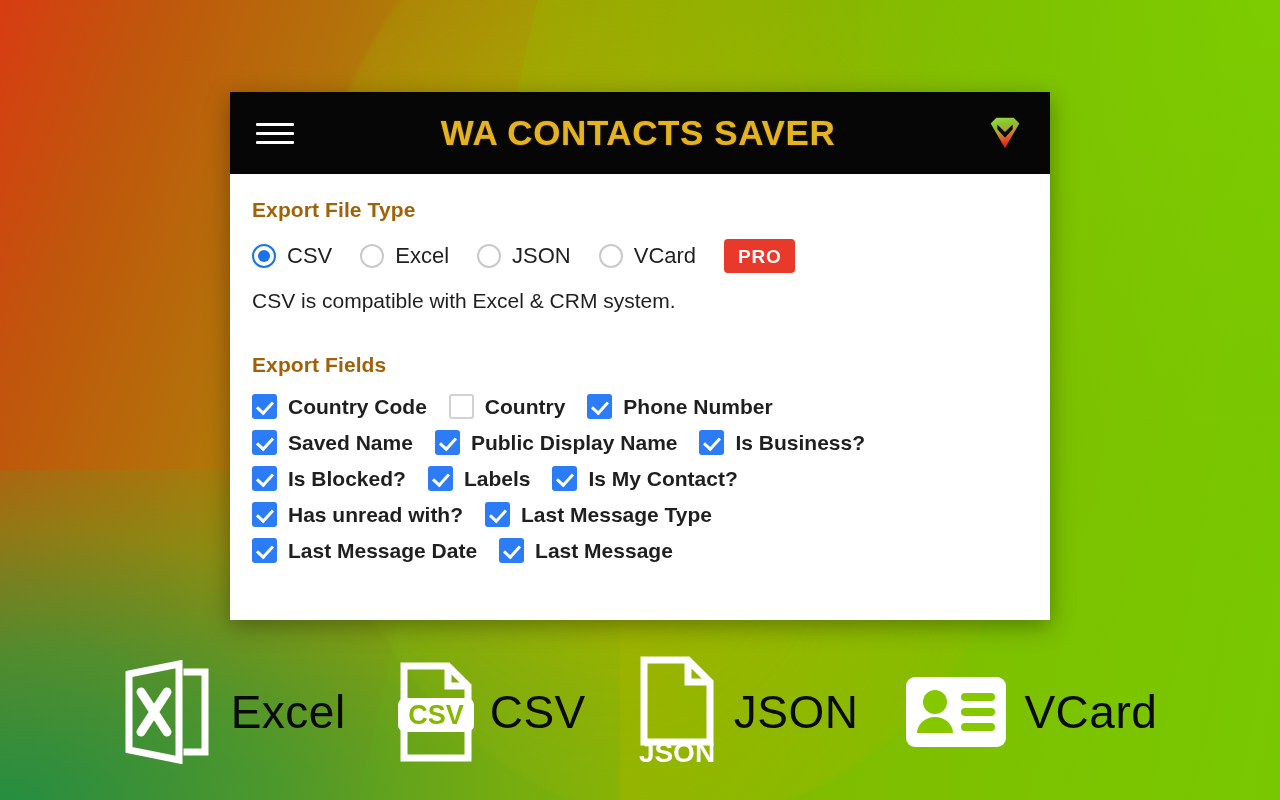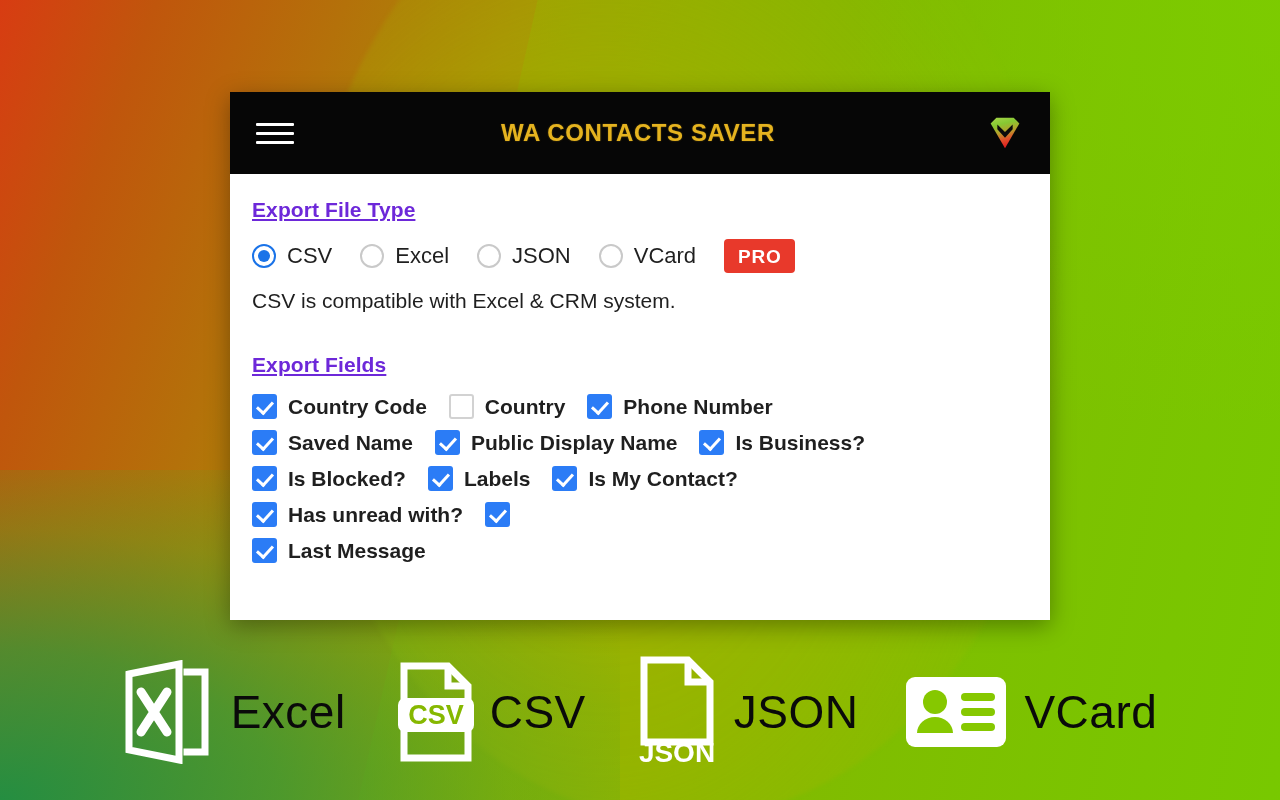--- a/index.html
+++ b/index.html
@@ -123,21 +123,21 @@
     height: 3px;
     width: 38px;
     background: #ffffff;
     border-radius: 1px;
   }
 
   #app-title {
     flex: 1 1 auto;
     text-align: center;
     color: #e5b31f;
-    font-size: 24px;
+    font-size: 35px;
     font-weight: bold;
     letter-spacing: 0.6px;
     text-shadow: 0 0 2px rgba(229,179,31,0.35);
     white-space: nowrap;
   }
 
   #brand-logo {
     width: 46px;
     height: 46px;
     flex: 0 0 auto;
@@ -147,25 +147,24 @@
   
   #app-body {
     padding: 24px 0 0 0;
     height: 446px;
     background: #ffffff;
   }
 
   .section-heading {
     font-size: 21px;
     font-weight: bold;
-    color: #6d28d9;
+    color: #a16207;
     padding: 0 22px;
     margin-bottom: 17px;
     letter-spacing: 0.1px;
-    text-decoration: underline;
   }
 
   
   #filetype-row {
     display: flex;
     align-items: center;
     padding: 0 22px;
     gap: 0;
     margin-bottom: 16px;
   }
@@ -435,24 +434,29 @@
         </div>
       </div>
 
       <div class="field-row">
         <div class="field-item">
           <span class="check-mark"></span>
           <span class="field-label">Has unread with?</span>
         </div>
         <div class="field-item">
           <span class="check-mark"></span>
+          <span class="field-label">Last Message Type</span>
         </div>
       </div>
 
       <div class="field-row">
+        <div class="field-item">
+          <span class="check-mark"></span>
+          <span class="field-label">Last Message Date</span>
+        </div>
         <div class="field-item">
           <span class="check-mark"></span>
           <span class="field-label">Last Message</span>
         </div>
       </div>
 
     </div>
   </div>
 </div>
 

